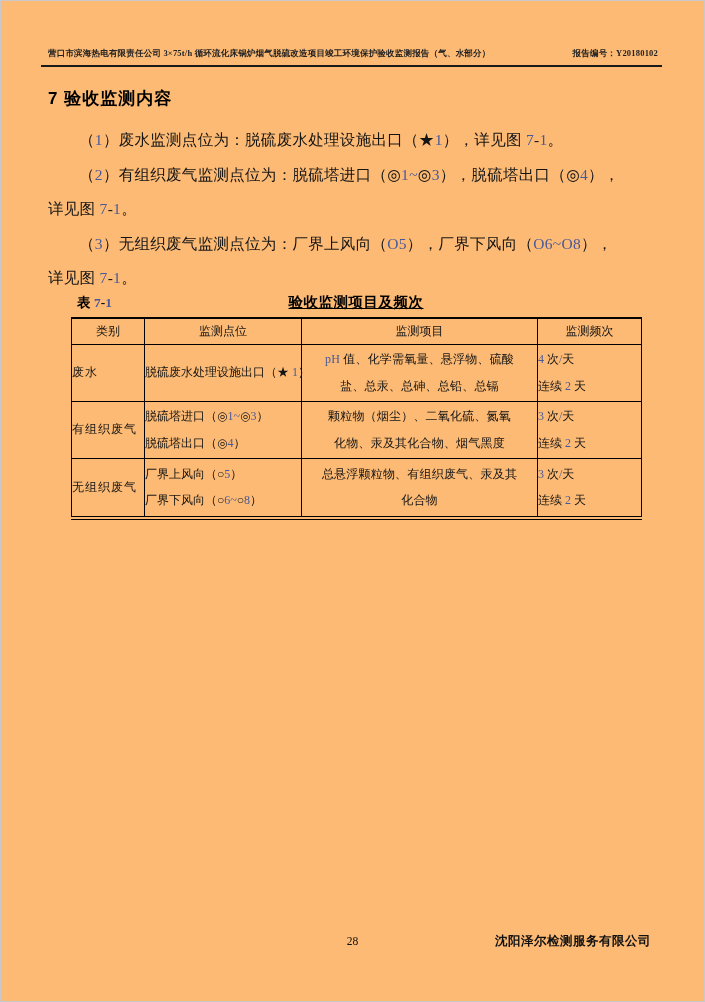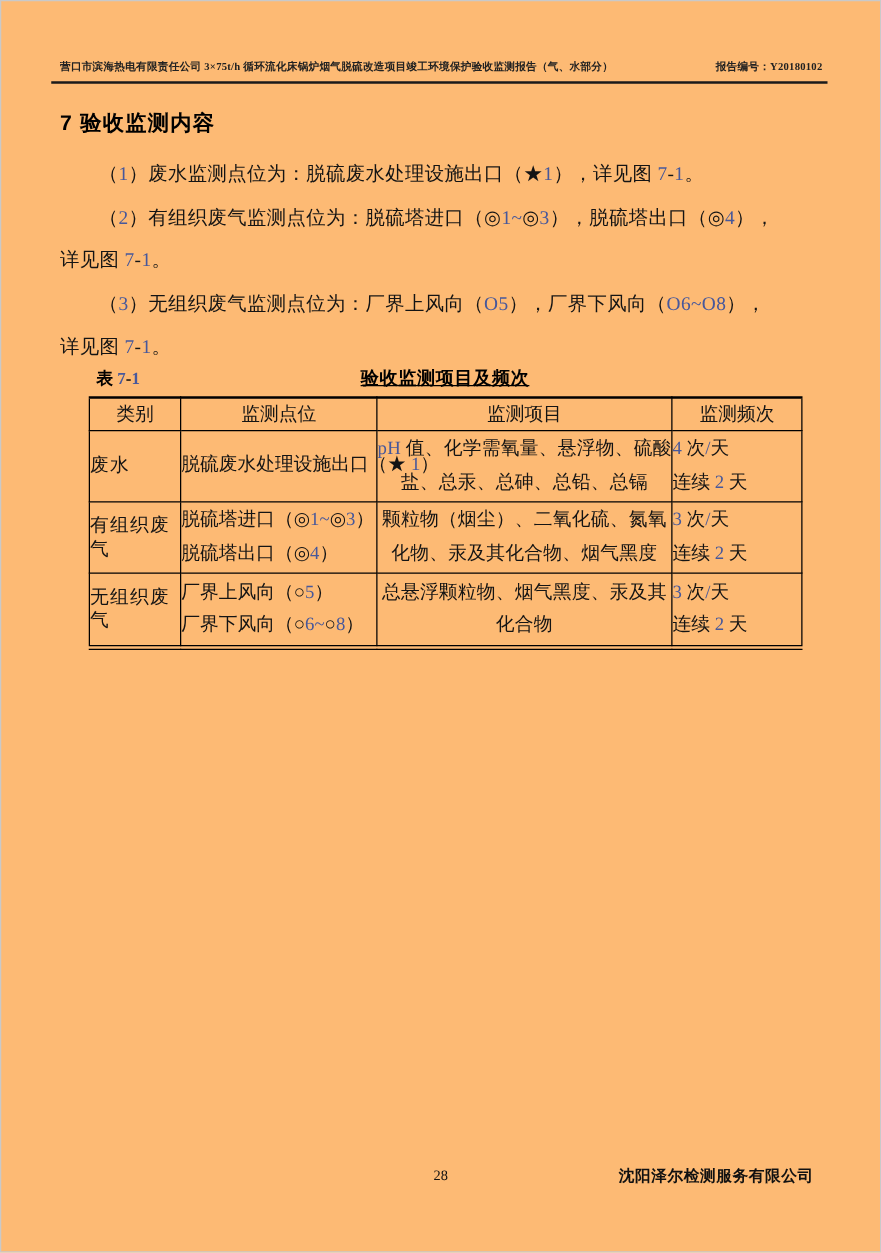--- a/index.html
+++ b/index.html
@@ -47,21 +47,21 @@
   }
   .tbl-caption .tbl-label { position:absolute; left:6px; top:2px; }
   .tbl-caption .tbl-title {
     position:absolute; left:0; right:0; top:1px; text-align:center;
     font-size:14.5px; text-decoration:underline; letter-spacing:0.5px;
   }
   table.monitor {
     width:570px; border-collapse:collapse; table-layout:fixed;
     border-top:2.5px solid #000;
     border-bottom:4px double #000;
-    font-size:15px; color:#141414;
+    font-size:12px; color:#141414;
   }
   table.monitor th, table.monitor td {
     border:1px solid #000; vertical-align:middle;
     font-weight:normal; padding:0;
   }
   table.monitor thead tr { height:26px; }
   table.monitor tbody tr.r0 { height:57px; }
   table.monitor tbody tr.r1 { height:57px; }
   table.monitor tbody tr.r2 { height:60px; }
   td.c-cat   { letter-spacing:1px; }
@@ -161,21 +161,21 @@
             <div class="cell-line">连续 <span class="tint">2</span> 天</div>
           </td>
         </tr>
         <tr class="r2">
           <td class="c-cat">无组织废气</td>
           <td class="c-pt">
             <div class="cell-line">厂界上风向（○<span class="tint">5</span>）</div>
             <div class="cell-line">厂界下风向（○<span class="tint">6~</span>○<span class="tint">8</span>）</div>
           </td>
           <td class="c-items">
-            <div class="cell-line">总悬浮颗粒物、烟气黑度、汞及其</div>
+            <div class="cell-line">总悬浮颗粒物、有组织废气、汞及其</div>
             <div class="cell-line">化合物</div>
           </td>
           <td class="c-freq">
             <div class="cell-line"><span class="tint">3</span> 次<span class="tint">/</span>天</div>
             <div class="cell-line">连续 <span class="tint">2</span> 天</div>
           </td>
         </tr>
       </tbody>
     </table>
   </div>

